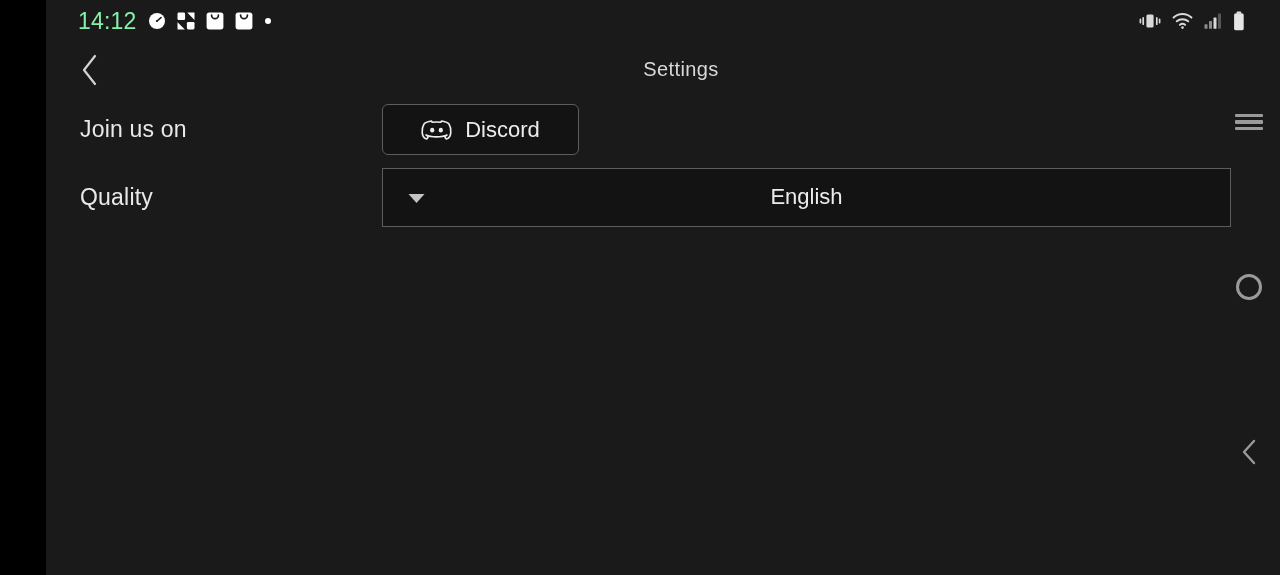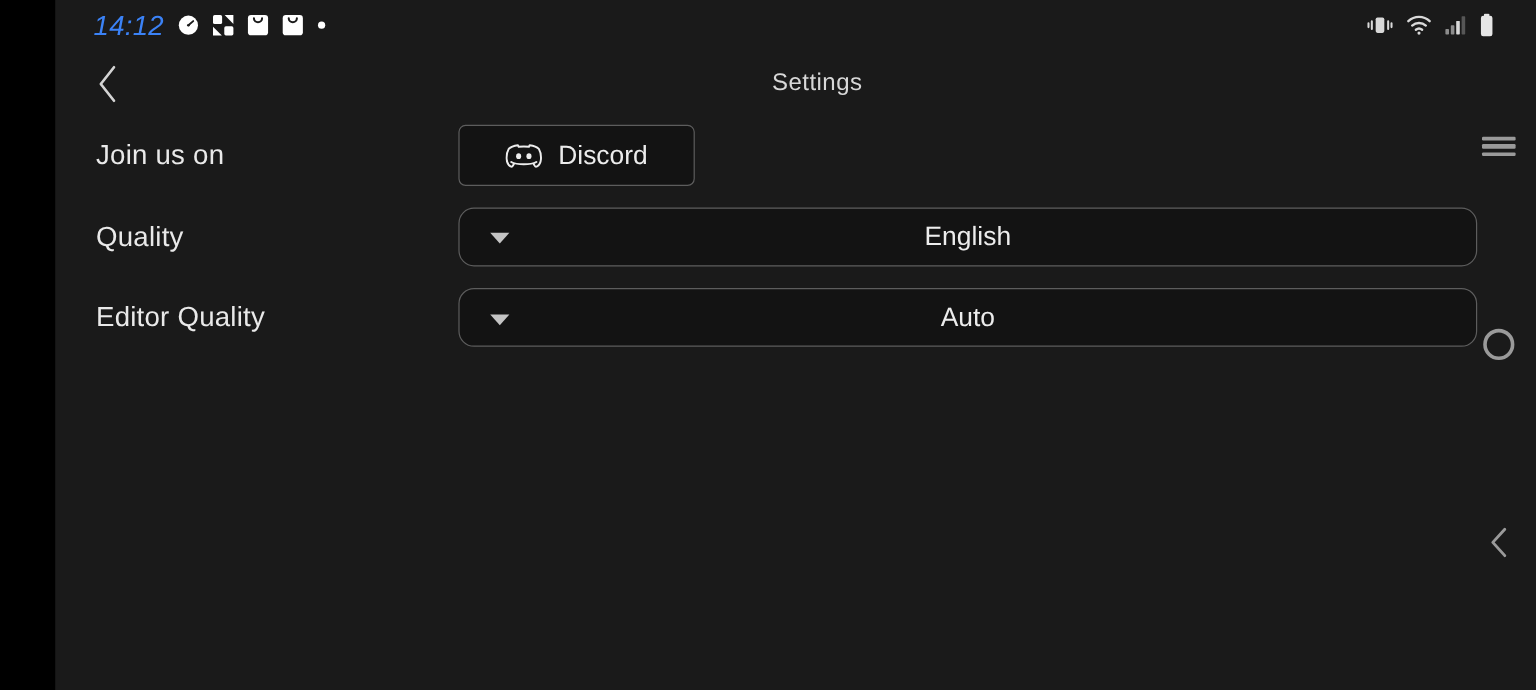--- a/index.html
+++ b/index.html
@@ -26,23 +26,22 @@
   
   .status-bar{
     position:absolute; left:0; top:0; width:1234px; height:42px;
     display:flex; align-items:center;
   }
   .status-left{
     display:flex; align-items:center; gap:11px;
     margin-left:32px;
   }
   .status-clock{
-    color:#3b82f6; font-size:23px; letter-spacing:.2px;
+    color:#86efac; font-size:23px; letter-spacing:.2px;
     font-family:"Liberation Sans", sans-serif;
-    font-style:italic;
   }
   .status-right{
     margin-left:auto; margin-right:35px;
     display:flex; align-items:center; gap:11px;
   }
   .sb-ico{ display:block; }
 
   
   .header{
     position:absolute; left:0; top:42px; width:1234px; height:54px;
@@ -72,24 +71,24 @@
     color:#e9e9e9; font-size:23px; letter-spacing:.2px;
     white-space:nowrap;
   }
   .row-control{
     position:absolute; left:336px; right:49px;
     display:flex; align-items:center;
   }
 
   .ctl-btn{
     position:relative;
-    height:49px;
+    height:59px;
     background:#131313;
     border:1px solid #5d5d5d;
-    border-radius:13px;
+    border-radius:0;
     display:flex; align-items:center; justify-content:center;
     color:#ececec; font-size:22px;
     cursor:pointer;
     flex:1 1 auto;
   }
   .ctl-btn.discord{
     flex:0 0 197px;
     gap:13px;
     height:51px;
     border-radius:6px;
@@ -228,33 +227,20 @@
               <svg width="19" height="12" viewBox="0 0 19 12">
                 <path d="M1.5 2 L17.5 2 L9.5 11 Z" fill="#c4c4c4"></path>
               </svg>
             </span>
             <span class="btn-text">English</span>
           </div>
         </div>
       </div>
 
 
-      <div class="row">
-        <div class="row-label">Editor Quality</div>
-        <div class="row-control">
-          <div class="ctl-btn dropdown">
-            <span class="caret">
-              <svg width="19" height="12" viewBox="0 0 19 12">
-                <path d="M1.5 2 L17.5 2 L9.5 11 Z" fill="#c4c4c4"></path>
-              </svg>
-            </span>
-            <span class="btn-text">Auto</span>
-          </div>
-        </div>
-      </div>
 
 
 
 
     </div>
 
     <div class="nav-right">
       <div class="nav-btn nav-recents">
         <div>
           <span class="hamburger-bar"></span>

